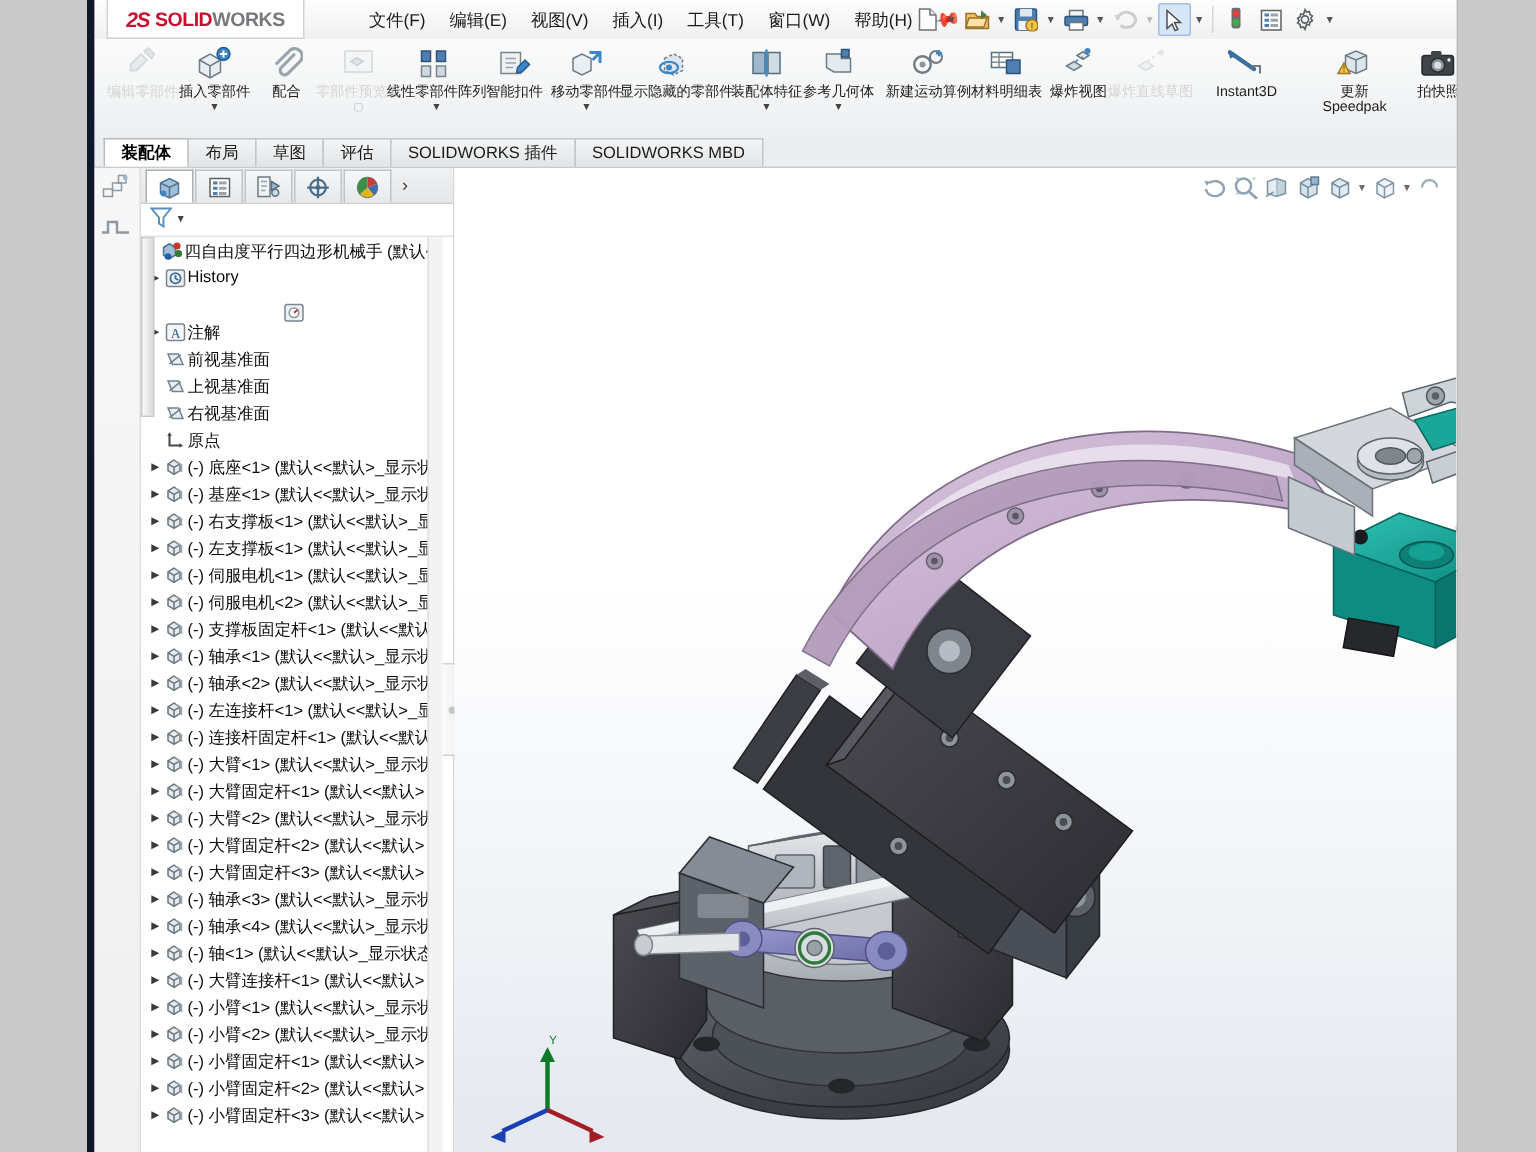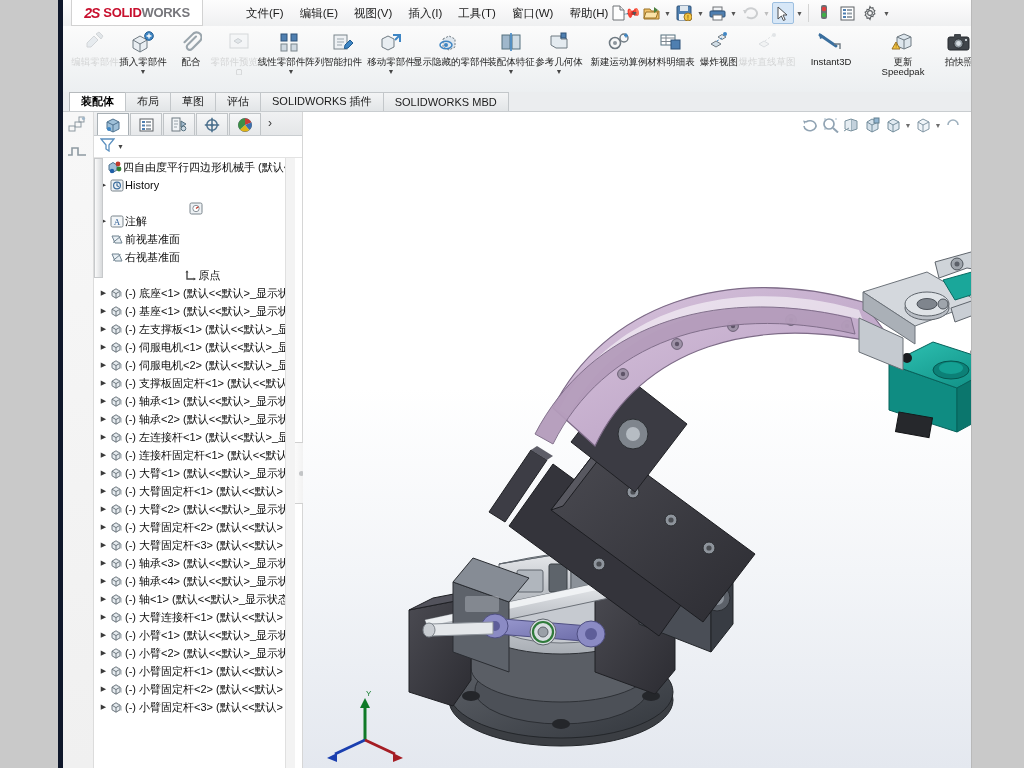--- a/index.html
+++ b/index.html
@@ -603,23 +603,33 @@
               <span class="tlabel">前视基准面</span>
             </div>
             <div class="trow" style="padding-left: 4px;">
               <span class="exp none">▶</span>
               <span class="ticon">
                 <svg width="14" height="13" viewBox="0 0 14 13">
                   <path d="M2 3h7l3 7H5z" fill="#e8eff4" stroke="#6f828f"></path>
                   <path d="M3 9.6L10.5 3.4" stroke="#6f828f"></path>
                 </svg>
               </span>
+              <span class="tlabel">上视基准面</span>
+            </div>
+            <div class="trow" style="padding-left: 4px;">
+              <span class="exp none">▶</span>
+              <span class="ticon">
+                <svg width="14" height="13" viewBox="0 0 14 13">
+                  <path d="M2 3h7l3 7H5z" fill="#e8eff4" stroke="#6f828f"></path>
+                  <path d="M3 9.6L10.5 3.4" stroke="#6f828f"></path>
+                </svg>
+              </span>
               <span class="tlabel">右视基准面</span>
             </div>
-            <div class="trow" style="padding-left: 4px; justify-content: center;">
+            <div class="trow" style="padding-left: 4px;">
               <span class="exp none">▶</span>
               <span class="ticon">
                 <svg width="14" height="13" viewBox="0 0 14 13">
                   <path d="M3 2v8h8" fill="none" stroke="#4a4a4a" stroke-width="1.4"></path>
                   <path d="M3 1.2l1.5 2.4h-3z" fill="#4a4a4a"></path>
                   <path d="M12 10l-2.4 1.5v-3z" fill="#4a4a4a"></path>
                 </svg>
               </span>
               <span class="tlabel">原点</span>
             </div>
@@ -637,20 +647,31 @@
             <div class="trow" style="padding-left: 4px;">
               <span class="exp">▶</span>
               <span class="ticon">
                 <svg width="14" height="13" viewBox="0 0 14 13">
                   <path d="M2 4.2l4-2.4 4 2.4v4.6l-4 2.4-4-2.4z" fill="#e6ebef" stroke="#6b757c"></path>
                   <path d="M2 4.2l4 2.4 4-2.4M6 6.6v4.6" fill="none" stroke="#6b757c"></path>
                   <path d="M7 2.6l4 2.4v4.6" fill="none" stroke="#9aa3aa"></path>
                 </svg>
               </span>
               <span class="tlabel">(-) 基座&lt;1&gt; (默认&lt;&lt;默认&gt;_显示状</span>
+            </div>
+            <div class="trow" style="padding-left: 4px;">
+              <span class="exp">▶</span>
+              <span class="ticon">
+                <svg width="14" height="13" viewBox="0 0 14 13">
+                  <path d="M2 4.2l4-2.4 4 2.4v4.6l-4 2.4-4-2.4z" fill="#e6ebef" stroke="#6b757c"></path>
+                  <path d="M2 4.2l4 2.4 4-2.4M6 6.6v4.6" fill="none" stroke="#6b757c"></path>
+                  <path d="M7 2.6l4 2.4v4.6" fill="none" stroke="#9aa3aa"></path>
+                </svg>
+              </span>
+              <span class="tlabel">(-) 右支撑板&lt;1&gt; (默认&lt;&lt;默认&gt;_显</span>
             </div>
             <div class="trow" style="padding-left: 4px;">
               <span class="exp">▶</span>
               <span class="ticon">
                 <svg width="14" height="13" viewBox="0 0 14 13">
                   <path d="M2 4.2l4-2.4 4 2.4v4.6l-4 2.4-4-2.4z" fill="#e6ebef" stroke="#6b757c"></path>
                   <path d="M2 4.2l4 2.4 4-2.4M6 6.6v4.6" fill="none" stroke="#6b757c"></path>
                   <path d="M7 2.6l4 2.4v4.6" fill="none" stroke="#9aa3aa"></path>
                 </svg>
               </span>

